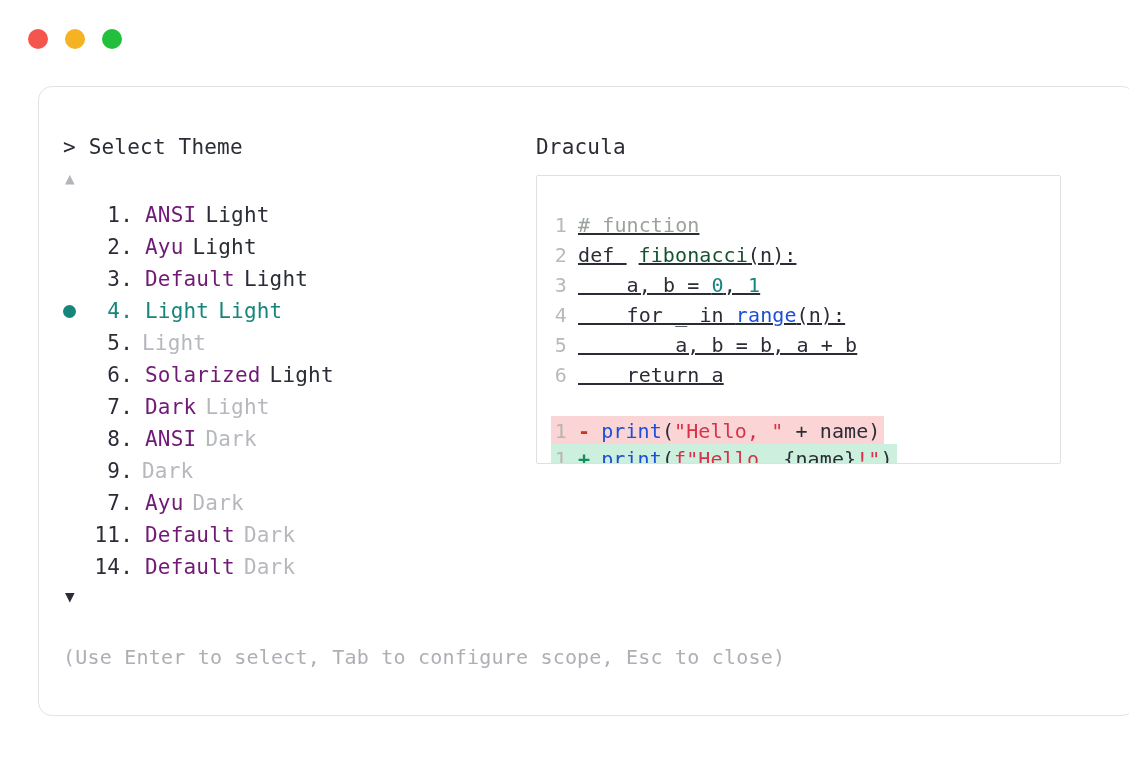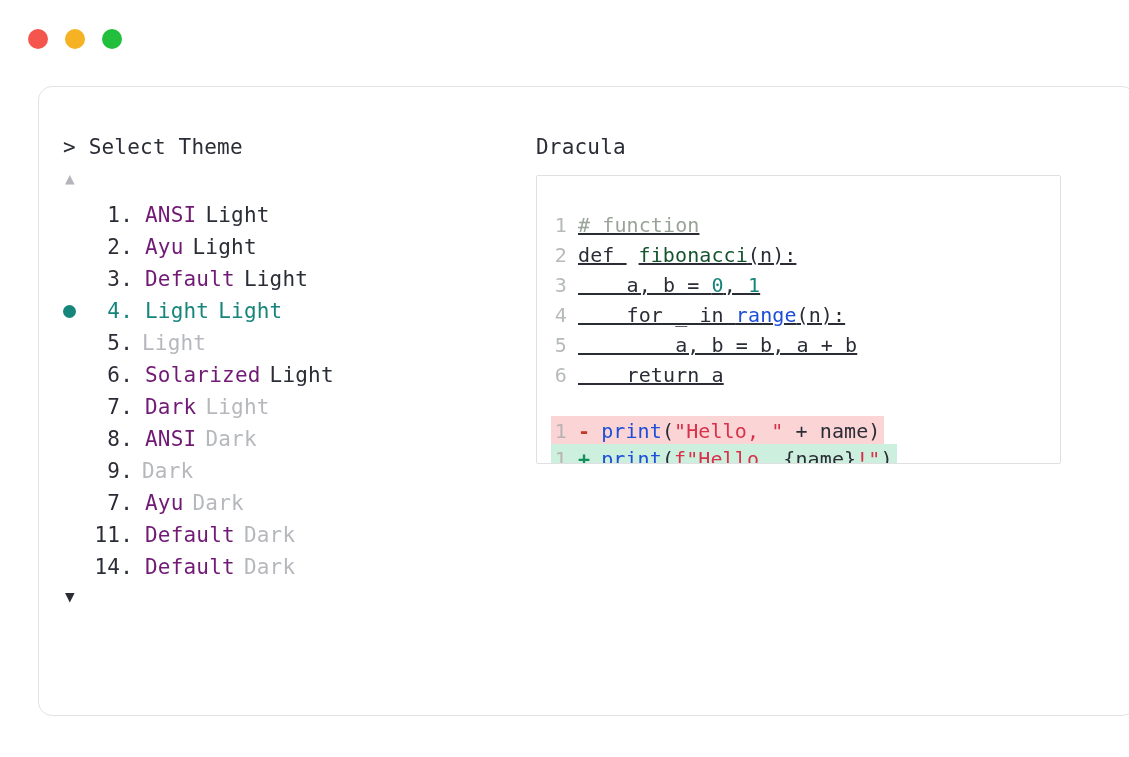--- a/index.html
+++ b/index.html
@@ -241,16 +241,17 @@
       </div>
 
       <div class="col-right">
         <div class="preview-title">Dracula</div>
       </div>
 
       <div class="preview-box">
         <div class="code"><div class="code-line"><span class="ln">1</span><span class="src"><span class="tok-comment"># function</span></span></div><div class="code-line"><span class="ln">2</span><span class="src"><span class="tok-kw">def </span><span class="tok-fn">fibonacci</span><span class="tok-plain">(n):</span></span></div><div class="code-line"><span class="ln">3</span><span class="src"><span class="tok-plain">    a, b = </span><span class="tok-num">0</span><span class="tok-plain">, </span><span class="tok-num">1</span></span></div><div class="code-line"><span class="ln">4</span><span class="src"><span class="tok-plain">    for _ in </span><span class="tok-builtin">range</span><span class="tok-plain">(n):</span></span></div><div class="code-line"><span class="ln">5</span><span class="src"><span class="tok-plain">        a, b = b, a + b</span></span></div><div class="code-line"><span class="ln">6</span><span class="src"><span class="tok-plain">    return a</span></span></div><div class="diff-block"><div class="diff-line diff-del"><span class="bg"><span class="diff-ln">1</span><span class="diff-mark">-</span><span class="diff-src"><span class="tok-builtin">print</span><span class="tok-plain">(</span><span class="tok-str">"Hello, "</span><span class="tok-plain"> + name)</span></span></span></div><div class="diff-line diff-add"><span class="bg"><span class="diff-ln">1</span><span class="diff-mark">+</span><span class="diff-src"><span class="tok-builtin">print</span><span class="tok-plain">(</span><span class="tok-str">f"Hello, </span><span class="tok-plain">{name}</span><span class="tok-str">!"</span><span class="tok-plain">)</span></span></span></div></div></div>
       </div>
 
+      <div class="help">(Use Enter to select, Tab to configure scope, Esc to close)</div>
 
     </div>
   </div>
 </div>
 
 </body></html>

